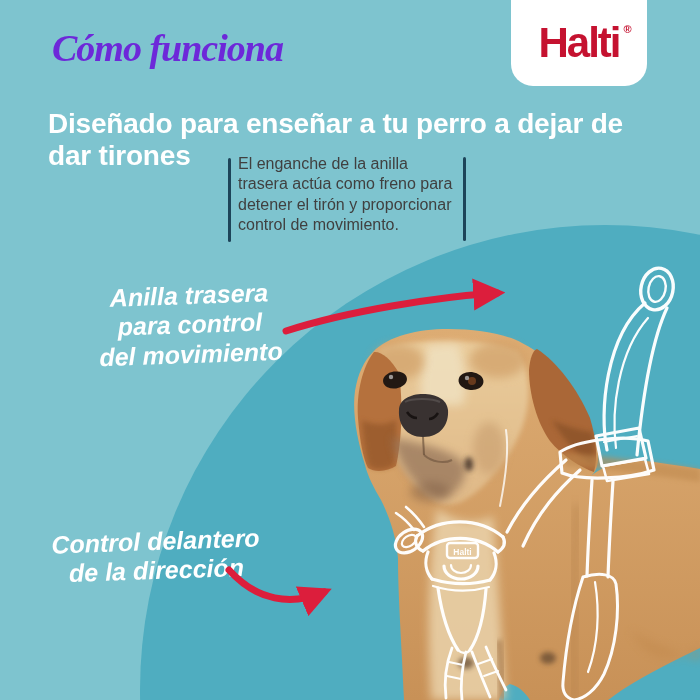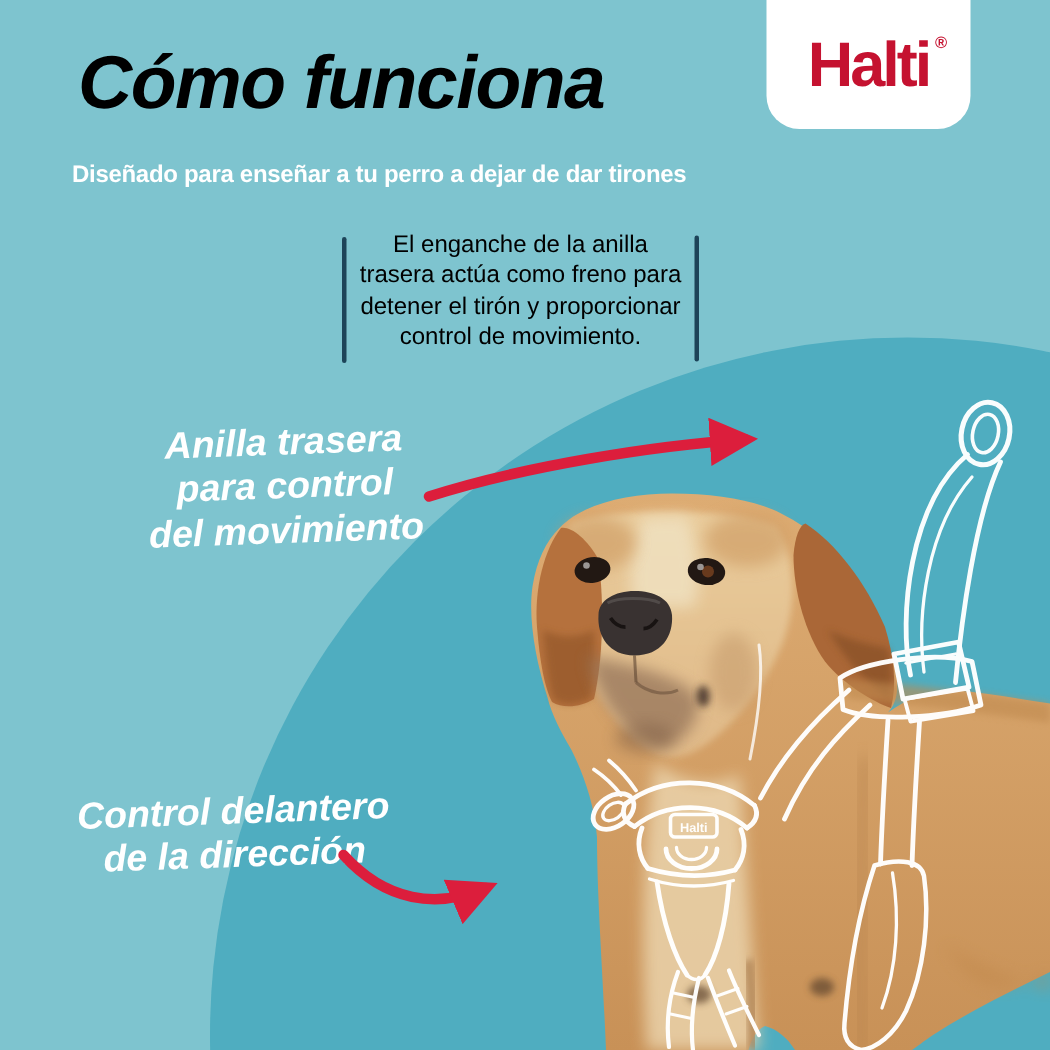--- a/index.html
+++ b/index.html
@@ -7,43 +7,43 @@
     position:relative;width:700px;height:700px;overflow:hidden;
     background:#7ec4cf;
     font-family:"Liberation Sans",sans-serif;
   }
   .bg-circle{
     position:absolute;left:140px;top:225px;width:930px;height:930px;
     border-radius:50%;background:#4fadc0;
   }
   .page-title{
     position:absolute;left:52px;top:26px;width:420px;
-    font-size:50px;font-weight:bold;font-style:italic;
-    color:#000000;letter-spacing:-1px;z-index:5;
+    font-size:38px;font-weight:bold;font-style:italic;
+    color:#6d28d9;letter-spacing:-1px;z-index:5;font-family:Liberation Serif, serif;
   }
   .logo-tab{
     position:absolute;left:511px;top:0;width:136px;height:86px;
     background:#ffffff;border-radius:0 0 22px 22px;
     display:flex;align-items:center;justify-content:center;z-index:5;
   }
   .logo-text{
     color:#c51230;font-size:42px;font-weight:bold;letter-spacing:-2px;
     position:relative;line-height:1;
   }
   .logo-reg{
     position:absolute;top:2px;right:-10px;font-size:11px;color:#c51230;
     font-weight:bold;font-style:normal;
   }
   .subtitle{
     position:absolute;left:48px;top:108px;width:600px;
-    font-size:16px;font-weight:bold;color:#ffffff;letter-spacing:-.2px;z-index:5;
+    font-size:28px;font-weight:bold;color:#ffffff;letter-spacing:-.2px;z-index:5;
   }
   .feature{
-    position:absolute;color:#000000;font-size:16px;line-height:1.27;
-    text-align:center;z-index:5;
+    position:absolute;color:#404040;font-size:16px;line-height:1.27;
+    text-align:left;z-index:5;
   }
   .feature-1{left:35px;top:172px;width:192px;}
   .feature-2{left:238px;top:154px;width:218px;}
   .feature-3{left:482px;top:172px;width:196px;}
   .divider{
     position:absolute;width:3px;height:84px;background:#1d4459;
     border-radius:2px;z-index:5;
   }
   .divider-1{left:228px;top:158px;}
   .divider-2{left:463px;top:157px;}

